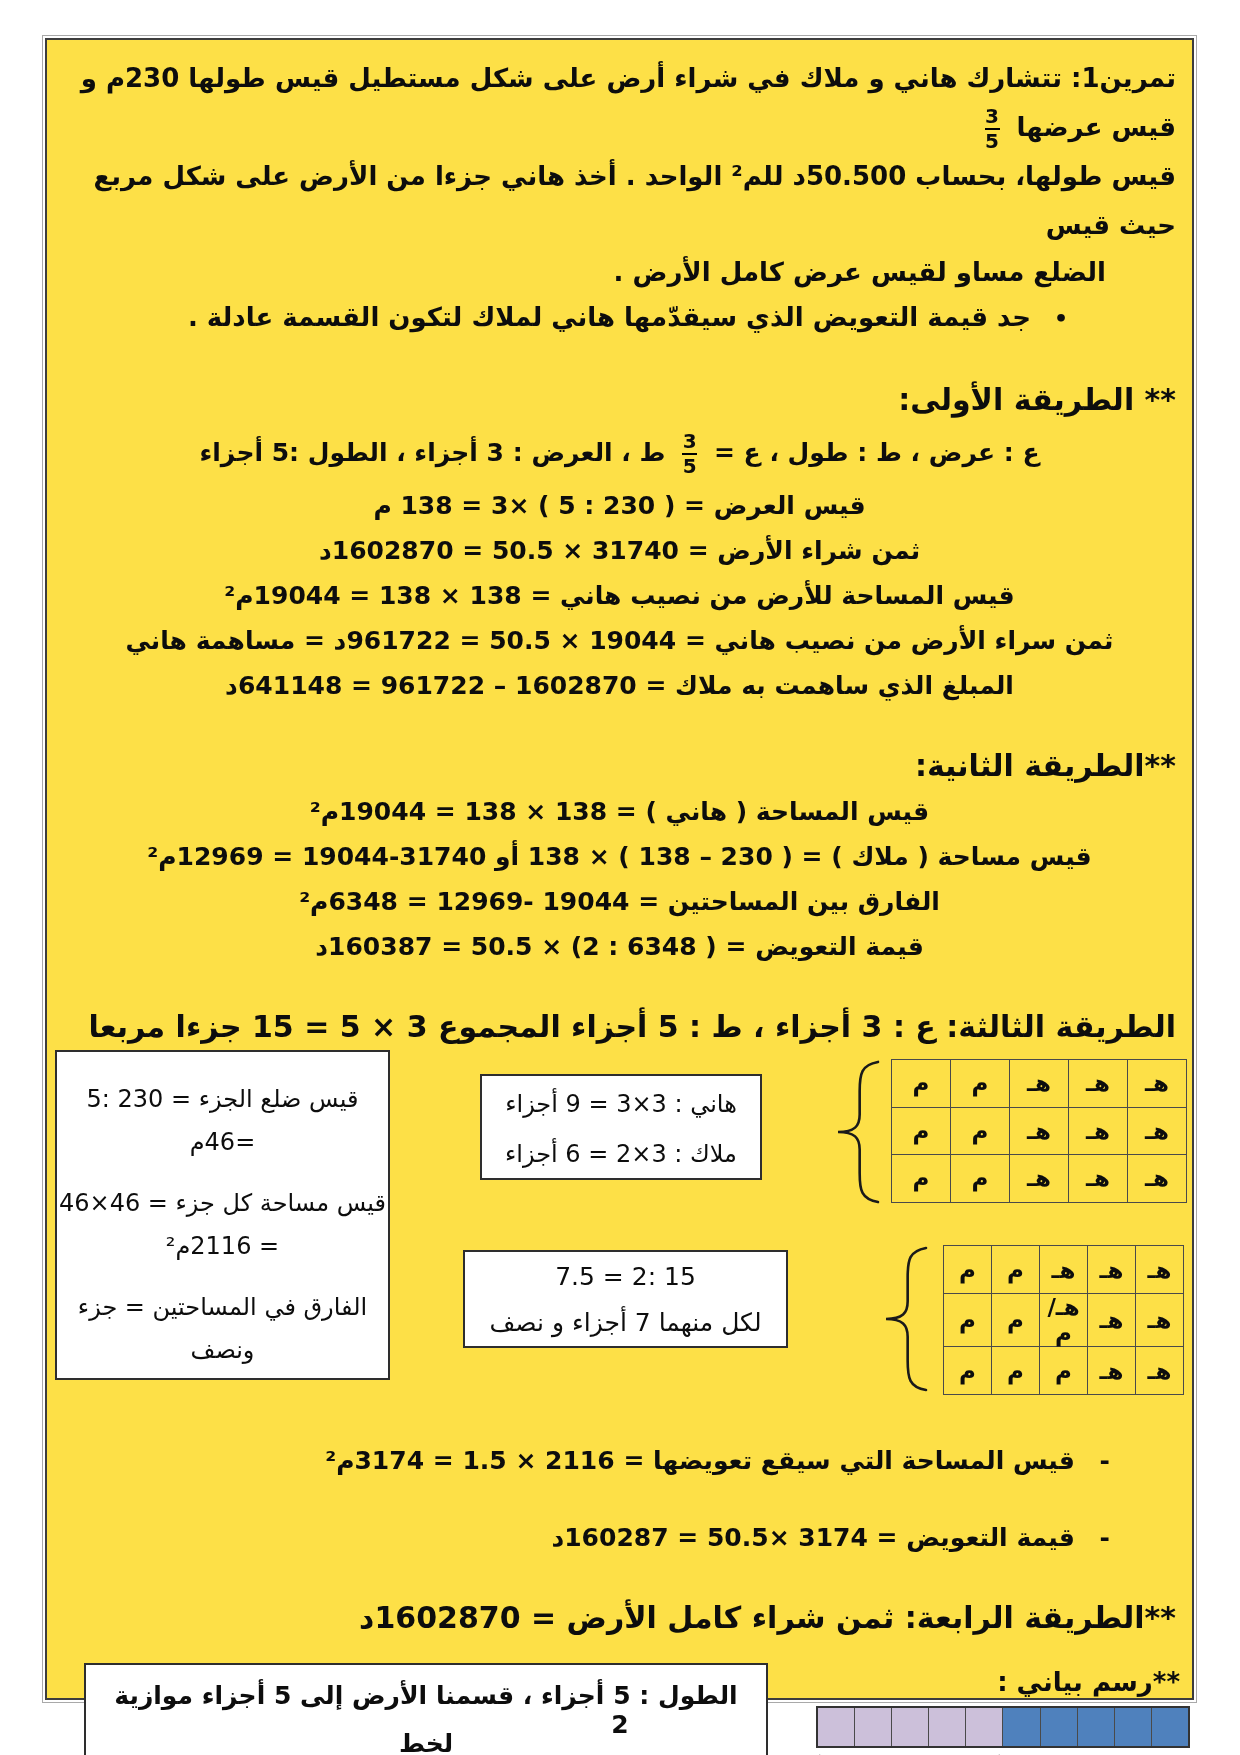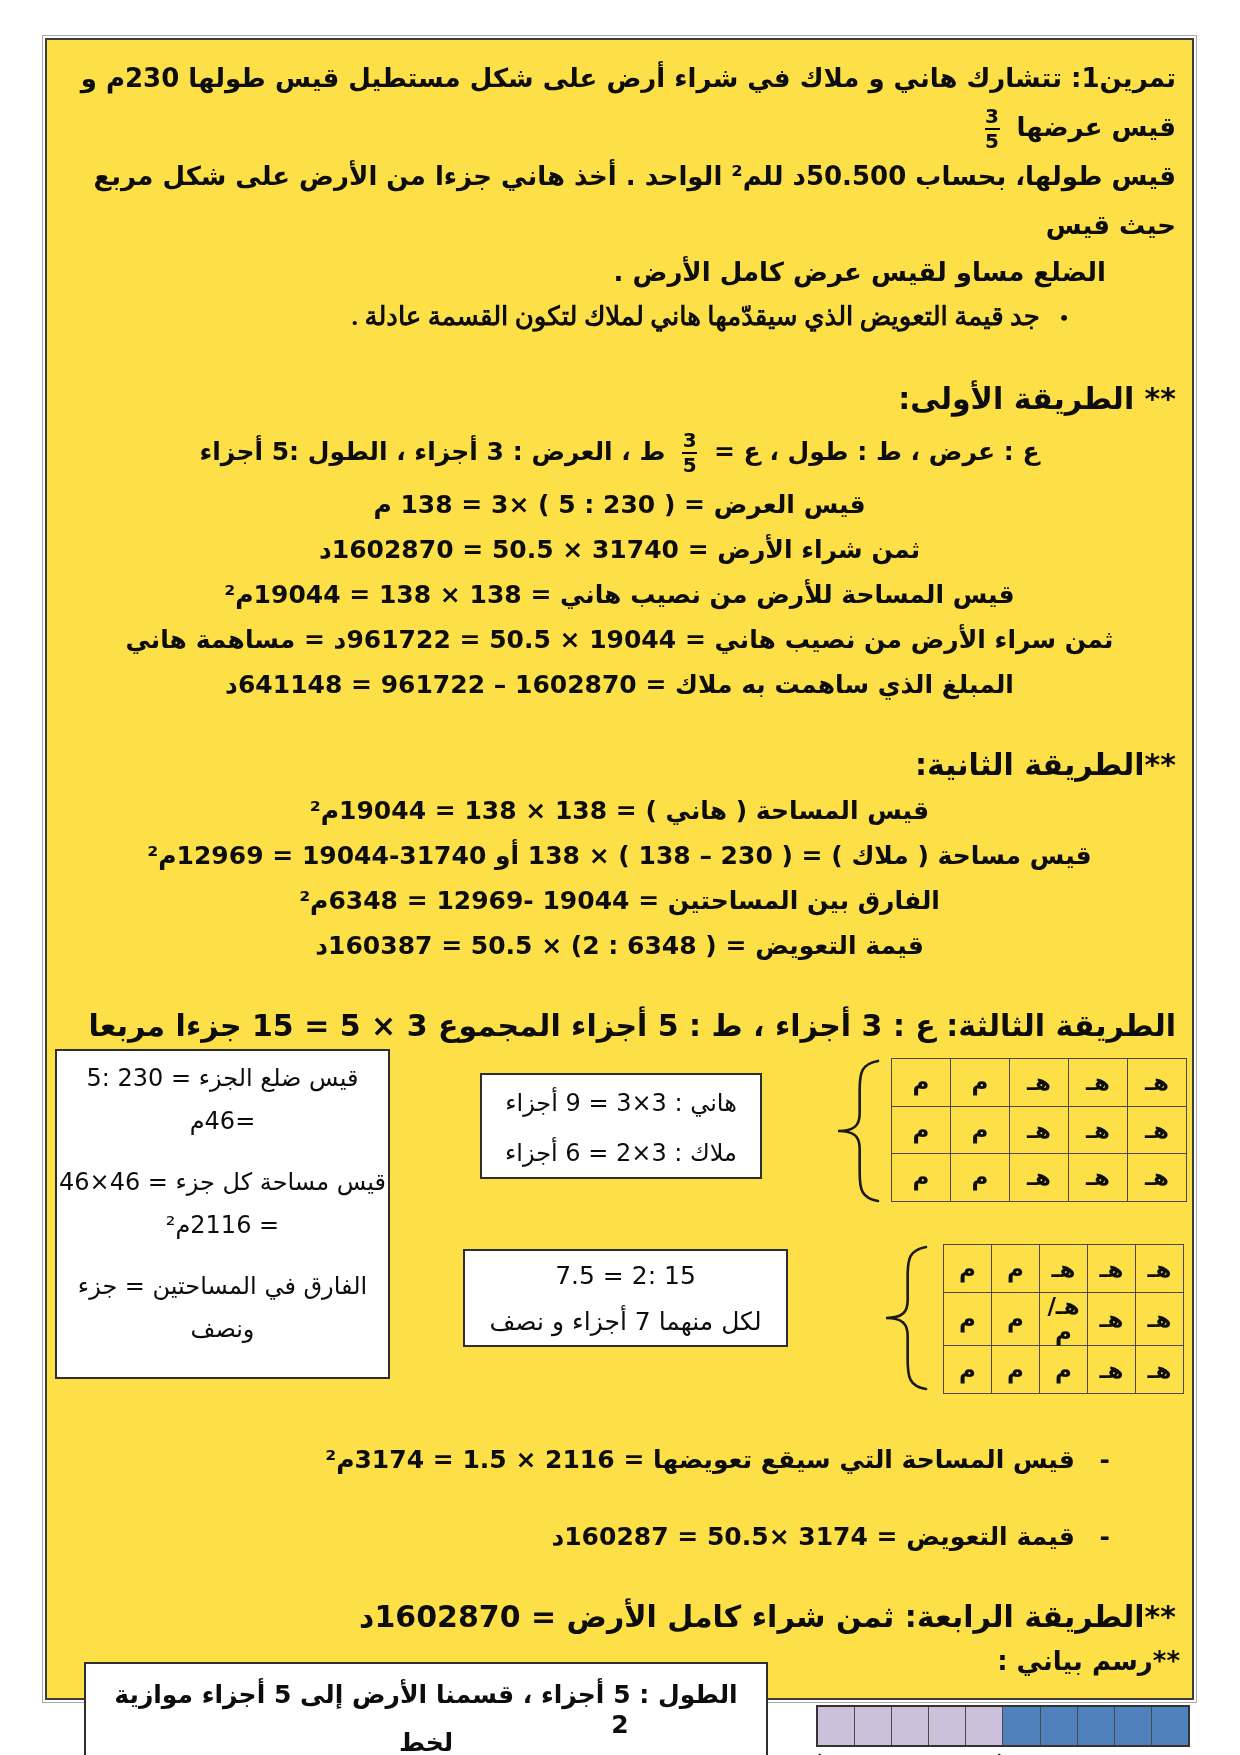--- a/index.html
+++ b/index.html
@@ -7,34 +7,34 @@
   .page{position:relative;width:1240px;height:1755px;direction:rtl;overflow:hidden;background:#fff;}
   .frame{
     position:absolute;left:45px;top:38px;width:1149px;height:1662px;
     border:2px solid #3d3d3d;outline:1px solid #a9a9a9;outline-offset:2px;
     box-sizing:border-box;background:#fde047;
   }
   .tpad{padding:0 16px;}
   .intro{padding-top:14px;font-size:26px;font-weight:700;}
   .intro .ln{line-height:49px;text-align:right;}
   .intro .ln3{padding-left:4px;padding-right:70px;line-height:44px;}
-  .task{line-height:46px;text-align:right;padding-right:108px;font-size:26px;font-weight:700;font-family:Liberation Serif, serif;}
+  .task{line-height:46px;text-align:right;padding-right:108px;font-size:26px;font-weight:700;}
   .task .bullet{margin-left:14px;font-size:22px;}
   .hd{font-size:30px;font-weight:700;text-align:right;line-height:46px;margin-top:35px;}
   .eq{font-size:25px;font-weight:700;text-align:center;line-height:45px;}
   .vars{line-height:60px;}
   .frac{display:inline-flex;flex-direction:column;align-items:center;vertical-align:middle;
         margin:0 8px;line-height:1.05;font-size:20px;font-weight:700;}
   .frac .bar{width:100%;min-width:15px;height:2px;background:#000;margin:1px 0;}
   .hd .rest{font-weight:700;}
   
   .fig3{position:relative;width:1145px;height:356px;margin:0 auto;}
   .box{position:absolute;border:2px solid #2e2e2e;background:#fff;box-sizing:border-box;}
   .side-box{left:8px;top:0;width:335px;height:330px;font-size:24px;font-weight:400;
-            text-align:center;line-height:43px;padding-top:6px;}
+            text-align:center;line-height:43px;padding-top:26px;}
   .side-box .gap{margin-top:18px;}
   .shares-box{left:433px;top:24px;width:282px;height:106px;font-size:24px;font-weight:400;
               text-align:center;line-height:50px;padding-top:3px;}
   .half-box{left:416px;top:200px;width:325px;height:98px;font-size:25px;font-weight:400;
             text-align:center;line-height:46px;padding-top:2px;}
   .parts-table{position:absolute;border-collapse:collapse;table-layout:fixed;}
   .parts-table td{border:1.6px solid #4a4a4a;text-align:center;vertical-align:middle;
                   font-weight:700;font-size:23px;padding:0;}
   .t1{left:844px;top:9px;}
   .t1 td{width:58px;height:46.5px;}
@@ -43,21 +43,21 @@
   .vbrace{position:absolute;}
   .vb-a{left:786px;top:9px;width:50px;height:146px;}
   .vb-b{left:834px;top:195px;width:50px;height:148px;}
   
   .note{font-size:25px;font-weight:700;text-align:right;padding-right:66px;line-height:45px;margin-top:32px;}
   .note .dash{margin-left:16px;}
   
   .fig4{position:relative;width:1145px;height:256px;margin:0 auto;}
   .m4-box{left:37px;top:22px;width:684px;height:206px;font-size:25px;font-weight:700;
           text-align:center;line-height:48px;padding-top:7px;}
-  .chart-label{position:absolute;right:12px;top:6px;font-size:26px;font-weight:700;}
+  .chart-label{position:absolute;right:12px;top:26px;font-size:26px;font-weight:700;}
   .strip{position:absolute;left:769px;top:65px;width:374px;height:42px;direction:ltr;
          display:flex;border:2px solid #333;box-sizing:border-box;}
   .strip .cell{flex:1;border-left:1.5px solid #4a4a4a;}
   .strip .cell:first-child{border-left:none;}
   .strip .malak{background:var(--malak,#CCC0DA);}
   .strip .hani{background:var(--hani,#4F81BD);}
   .hbrace{position:absolute;}
   .hb-malak{left:769px;top:111px;width:187px;height:40px;}
   .hb-hani{left:956px;top:111px;width:187px;height:60px;}
   .tag{position:absolute;border:2.5px solid #171717;border-radius:18px;background:#fff;

